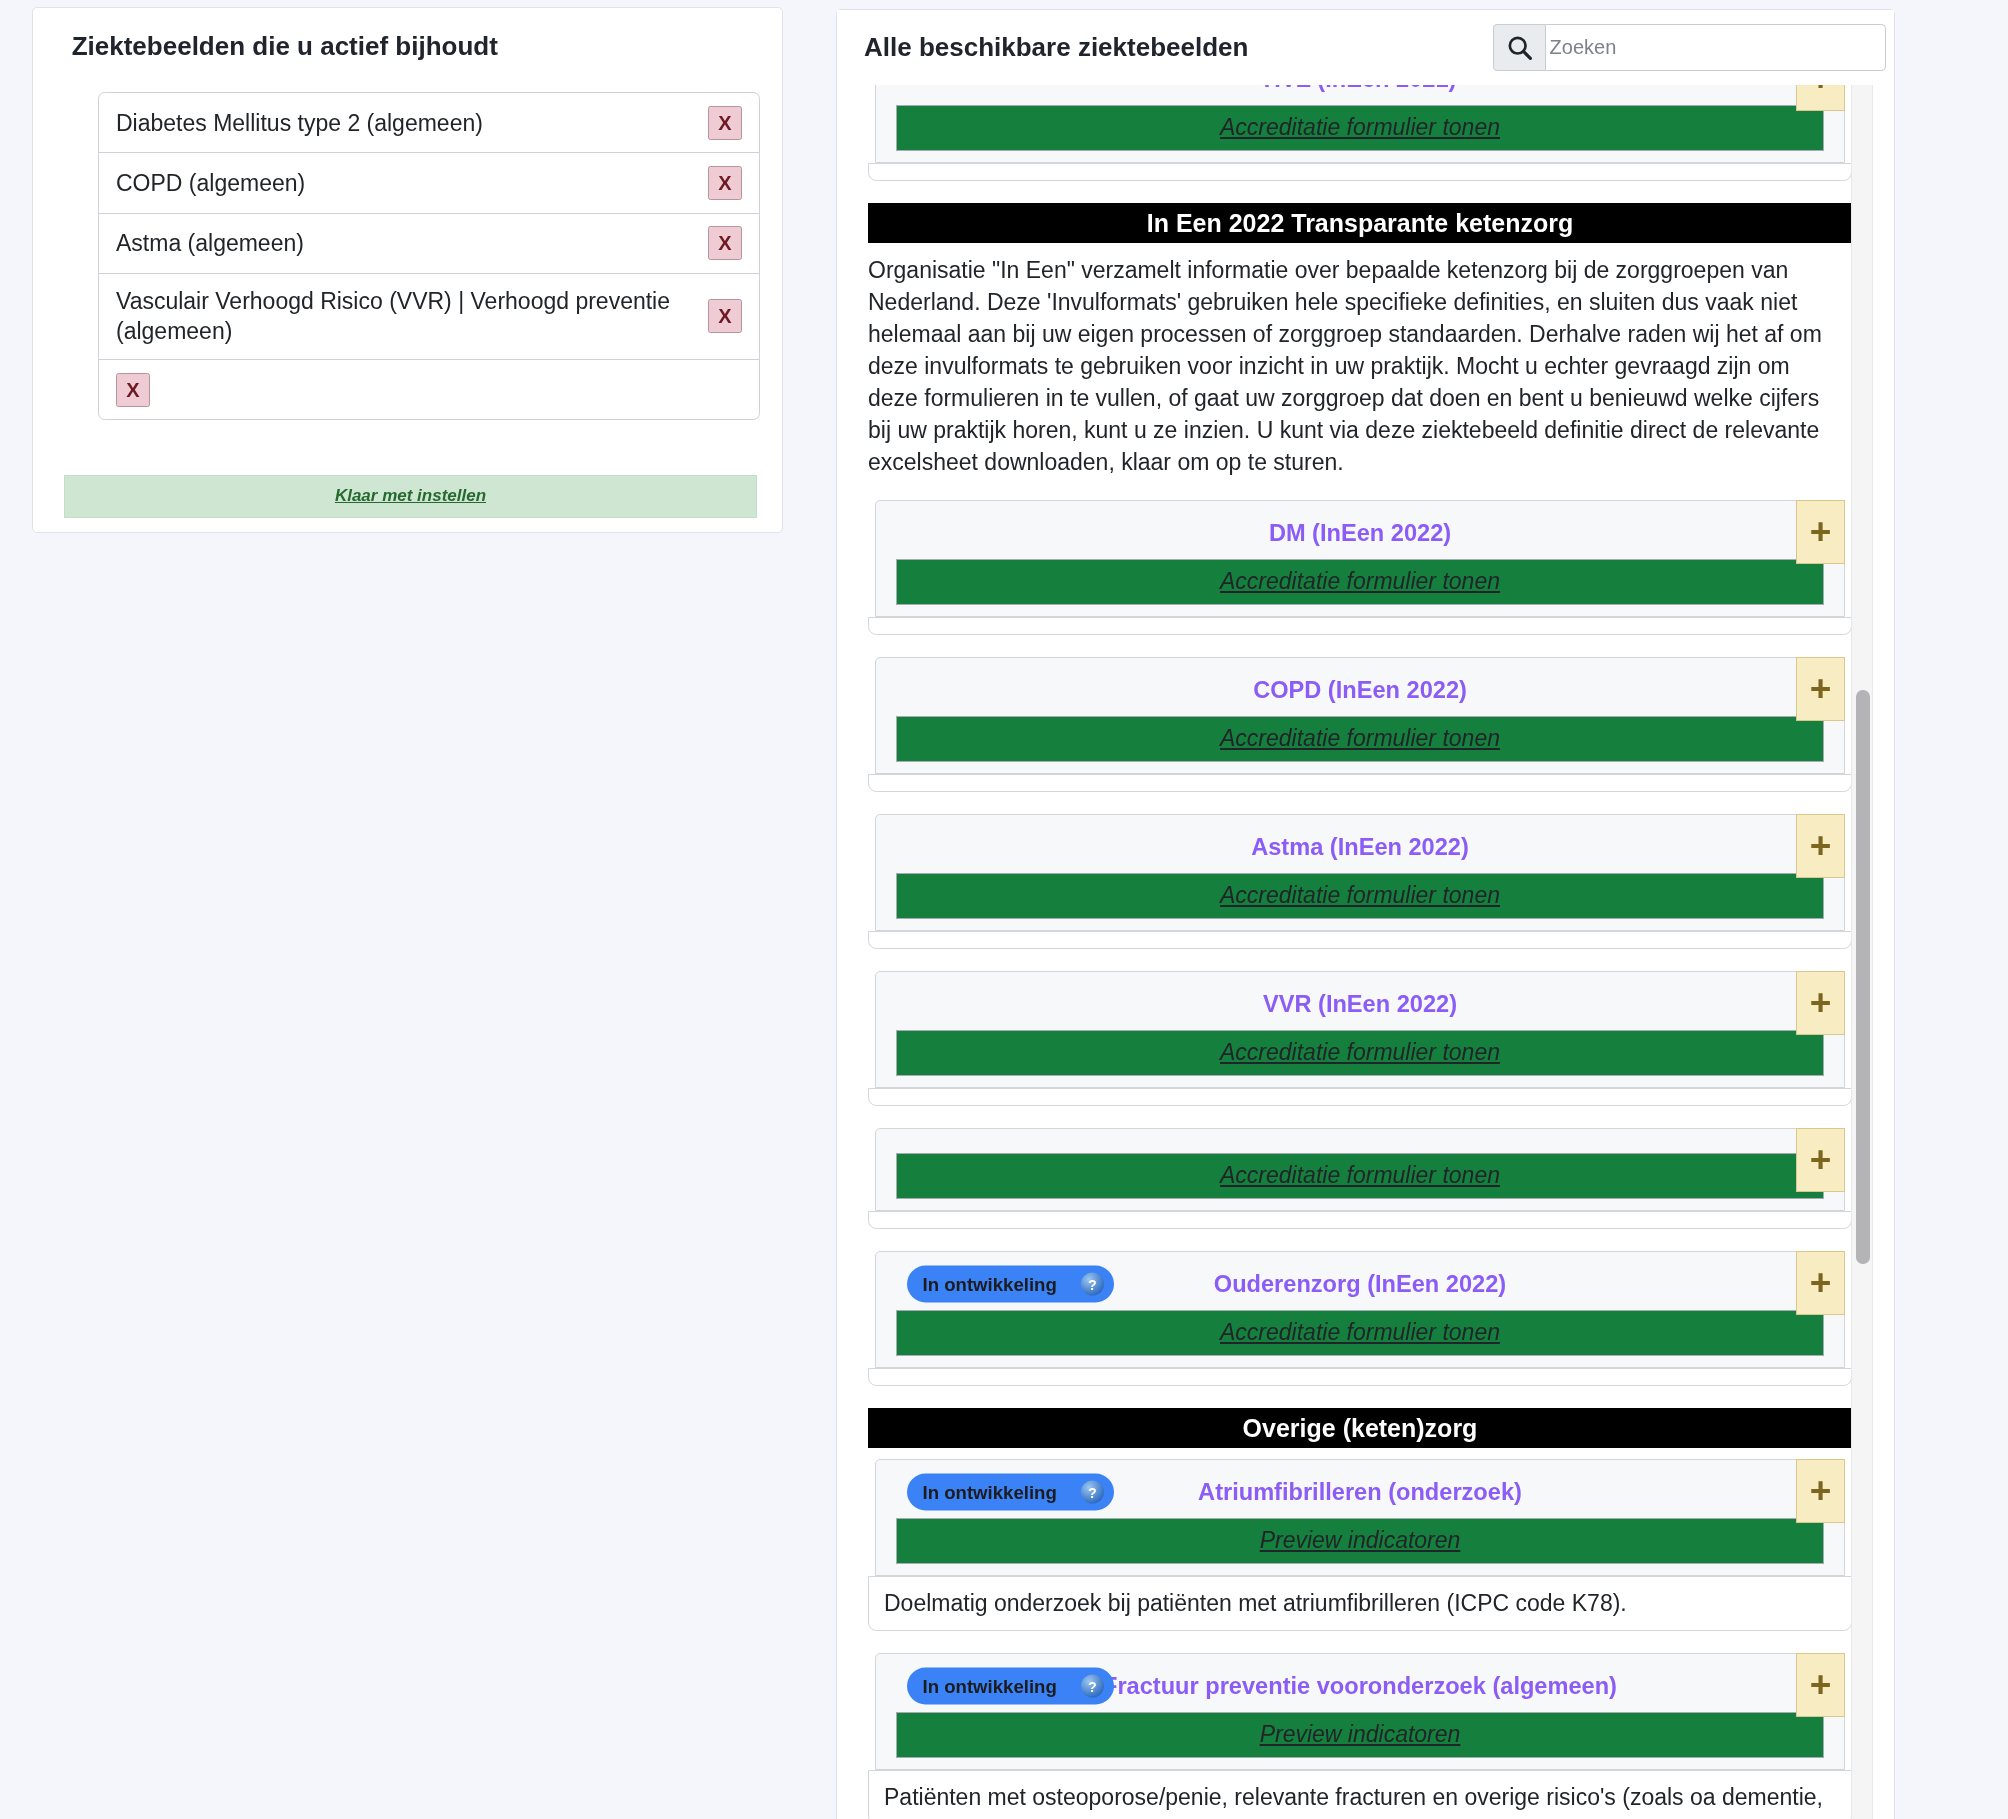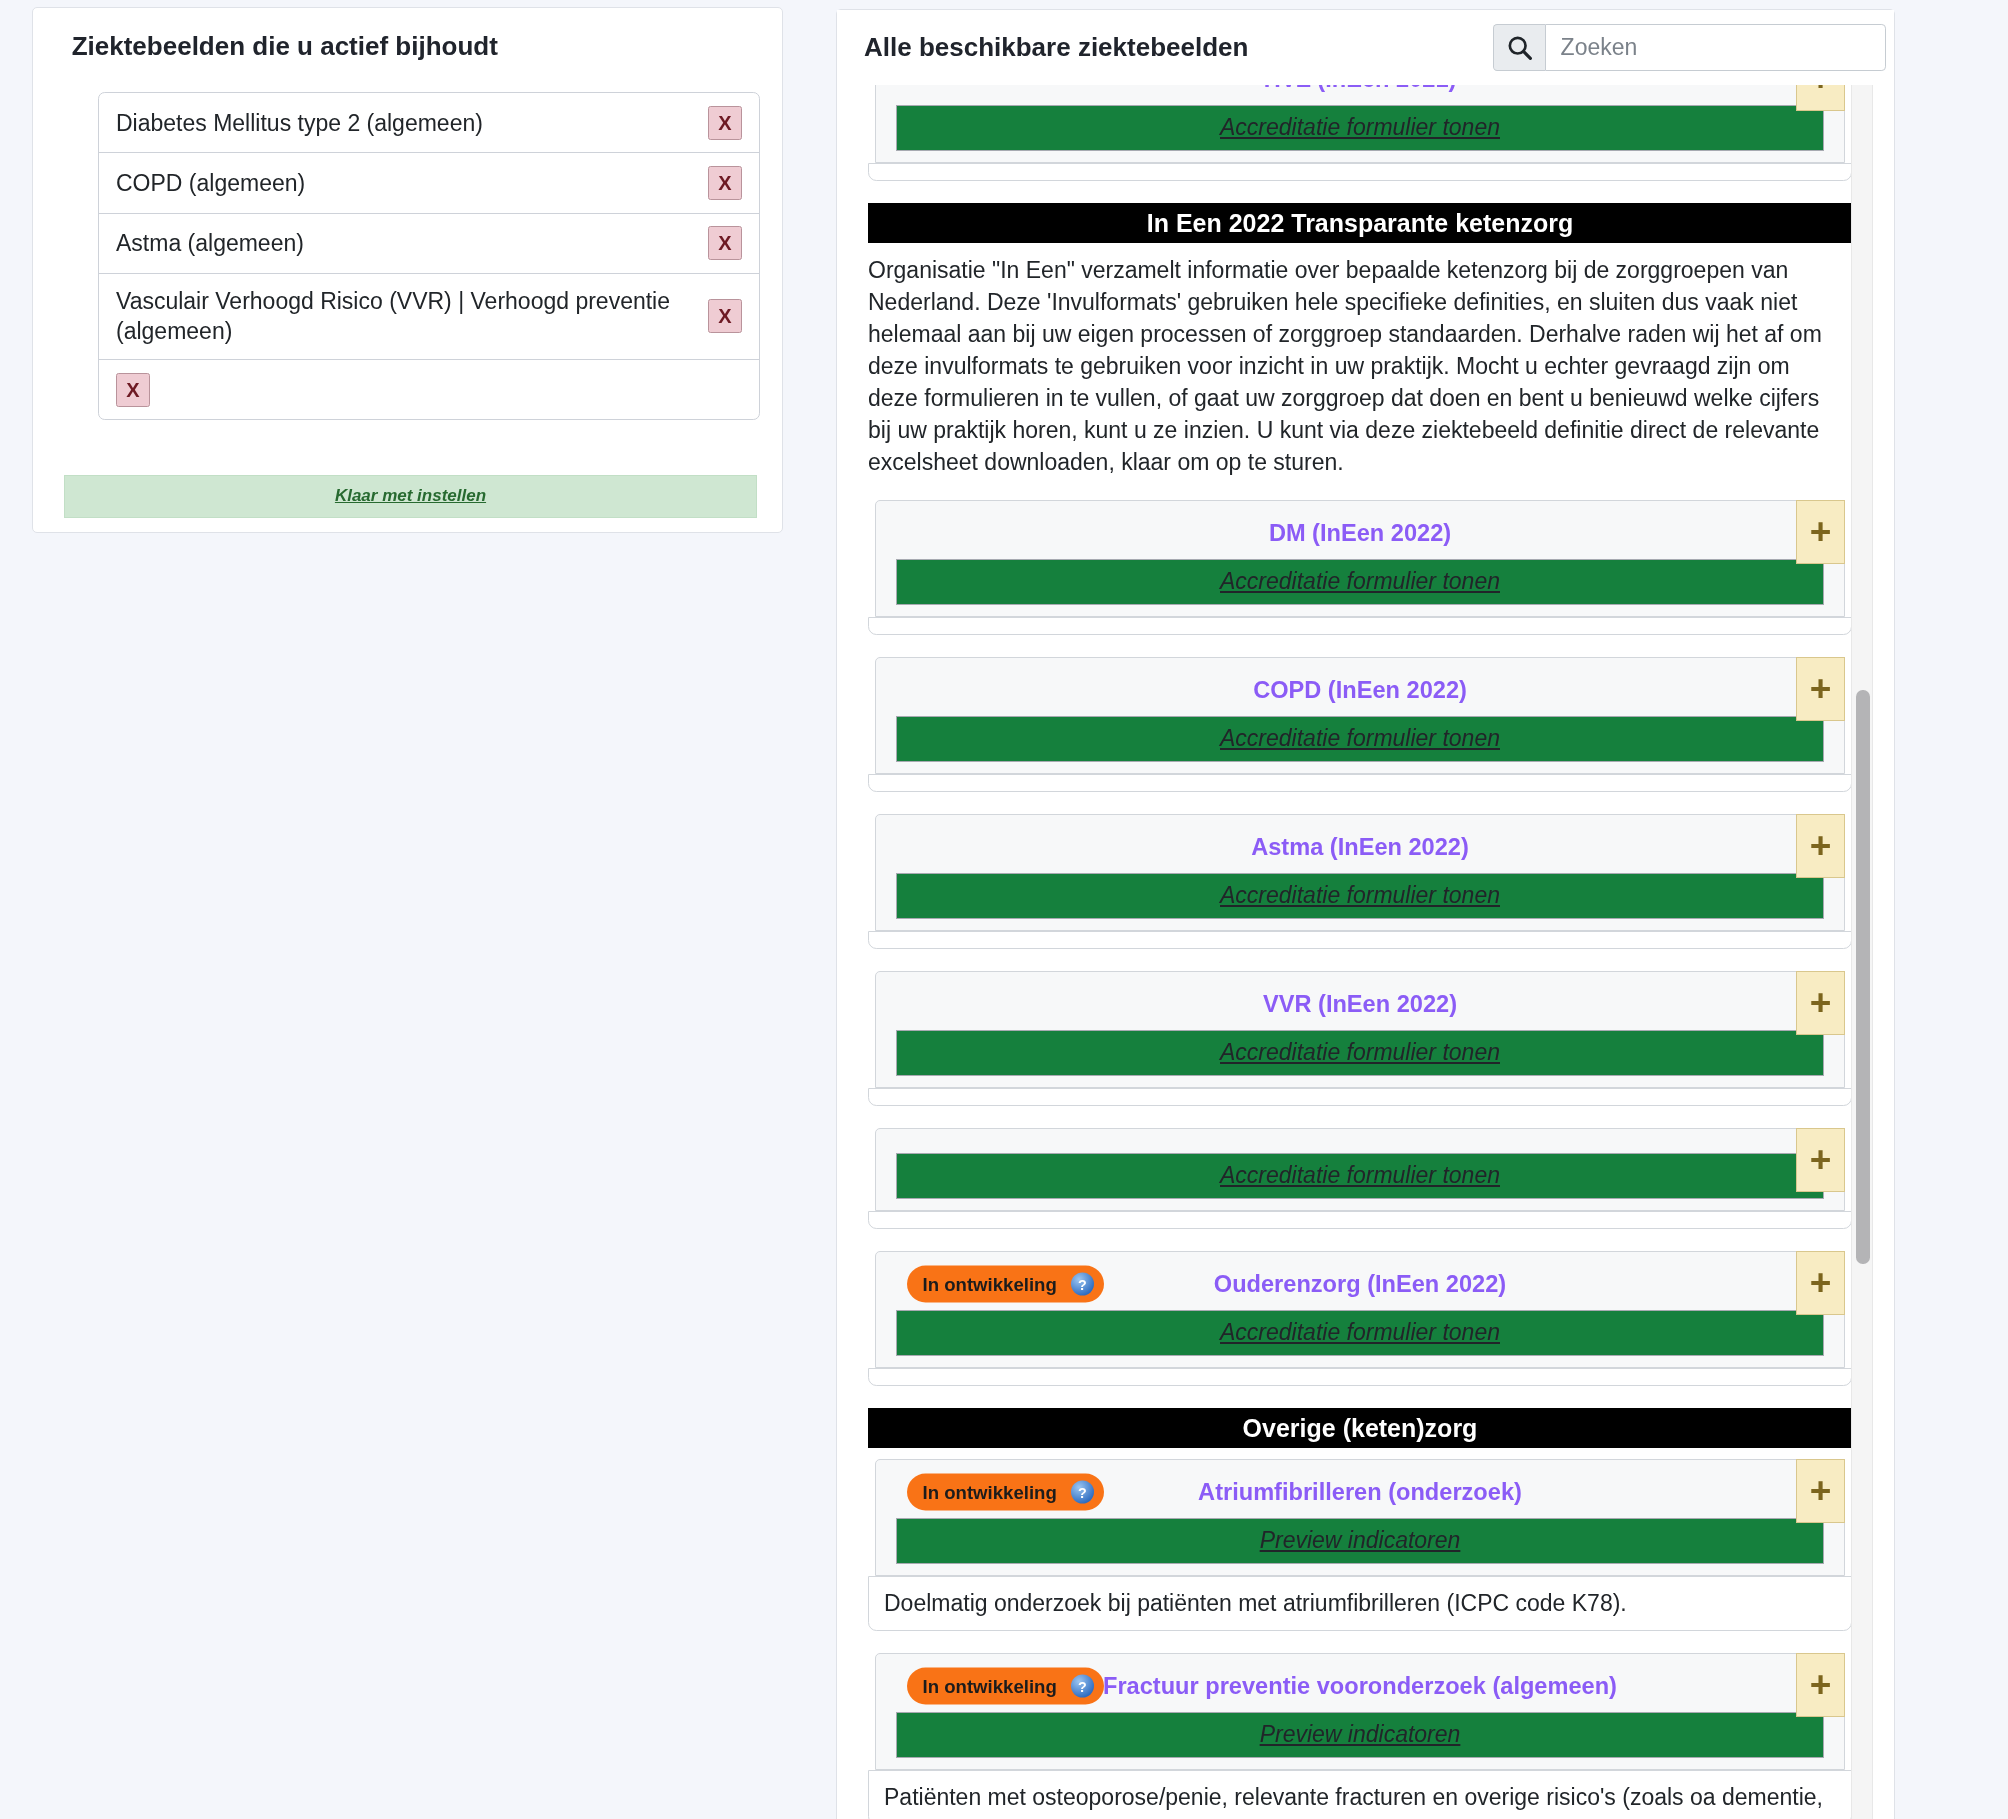--- a/index.html
+++ b/index.html
@@ -23,22 +23,22 @@
   #done-button span{font-size:17px;font-weight:bold;font-style:italic;text-decoration:underline;color:#276a30;}
 
   
   #right-panel{left:836px;top:9.3px;width:1059px;height:1812px;border-radius:5px 5px 0 0;padding:0;}
   #right-header{position:absolute;top:0;left:0;right:0;height:75px;display:flex;
     align-items:center;justify-content:space-between;padding:0 8.4px 0 27px;background:#fff;z-index:5;}
   #right-title{font-size:26px;font-weight:bold;color:#20242c;}
   #search-group{display:flex;height:47px;width:393px;}
   #search-prepend{width:52px;background:#e9ecef;border:0.8px solid #c6ccd2;border-right:none;
     border-radius:4.2px 0 0 4.2px;display:flex;align-items:center;justify-content:center;}
-  #search-input{flex:1;border:0.8px solid #c6ccd2;border-radius:0 4.2px 4.2px 0;font-size:23px;
-    padding:0 15px;color:#212529;font-family:"Liberation Sans",sans-serif;outline:none;}
+  #search-input{flex:1;border:0.8px solid #c6ccd2;border-radius:0 4.2px 4.2px 0;font-size:20px;
+    padding:0 4px;color:#212529;font-family:"Liberation Sans",sans-serif;outline:none;}
   #search-input::placeholder{color:#7b828a;}
 
   #scroll-viewport{position:absolute;top:75px;left:0;right:0;bottom:0;overflow:hidden;
     padding:0 42px 0 31px;}
 
   
   #scrollbar-track{position:absolute;top:75px;bottom:0;right:21px;width:22px;
     background:#f5f5f5;border-left:0.8px solid #e8e8e8;border-right:0.8px solid #e8e8e8;z-index:6;}
   #scrollbar-thumb{position:absolute;left:4.2px;top:605px;width:13.5px;height:574px;
     background:#b4b4b6;border-radius:6.7px;}
@@ -58,21 +58,21 @@
     border:0.8px solid #d9c78d;color:#7c651e;font-size:37px;font-weight:bold;cursor:pointer;
     display:flex;align-items:center;justify-content:center;padding:0;z-index:2;}
   .gray-btn{display:block;width:100%;height:46px;margin-top:8.4px;background:#15803d;
     border:0.8px solid #a7aab1;cursor:pointer;font-family:"Liberation Sans",sans-serif;}
   .gray-btn span{font-size:23px;font-style:italic;text-decoration:underline;color:#212529;}
   .card-desc{background:#fff;border:0.8px solid #d2d6db;margin-top:-0.8px;border-radius:0 0 8.4px 8.4px;
     min-height:18.6px;}
   .card-desc.has-text{padding:11.8px 15px;font-size:23px;line-height:30px;}
 
   .badge{position:absolute;left:11.8px;top:50%;transform:translateY(-50%);height:37px;
-    background:#f97316;border-radius:842px;display:flex;align-items:center;gap:14px;
+    background:#3b82f6;border-radius:842px;display:flex;align-items:center;gap:24px;
     padding:0 10px 0 15px;cursor:default;}
   .badge-label{font-size:18.6px;font-weight:bold;color:#1c1c1c;white-space:nowrap;}
   .badge-q{width:23px;height:23px;border-radius:50%;
     background:radial-gradient(circle at 35% 30%, #9cc6f2, #2e6cc0 75%);
     color:#fff;font-size:14.3px;font-weight:bold;display:flex;align-items:center;justify-content:center;}
 
   
   #card-top{margin-top:-39px;}
 </style>
 </head>

